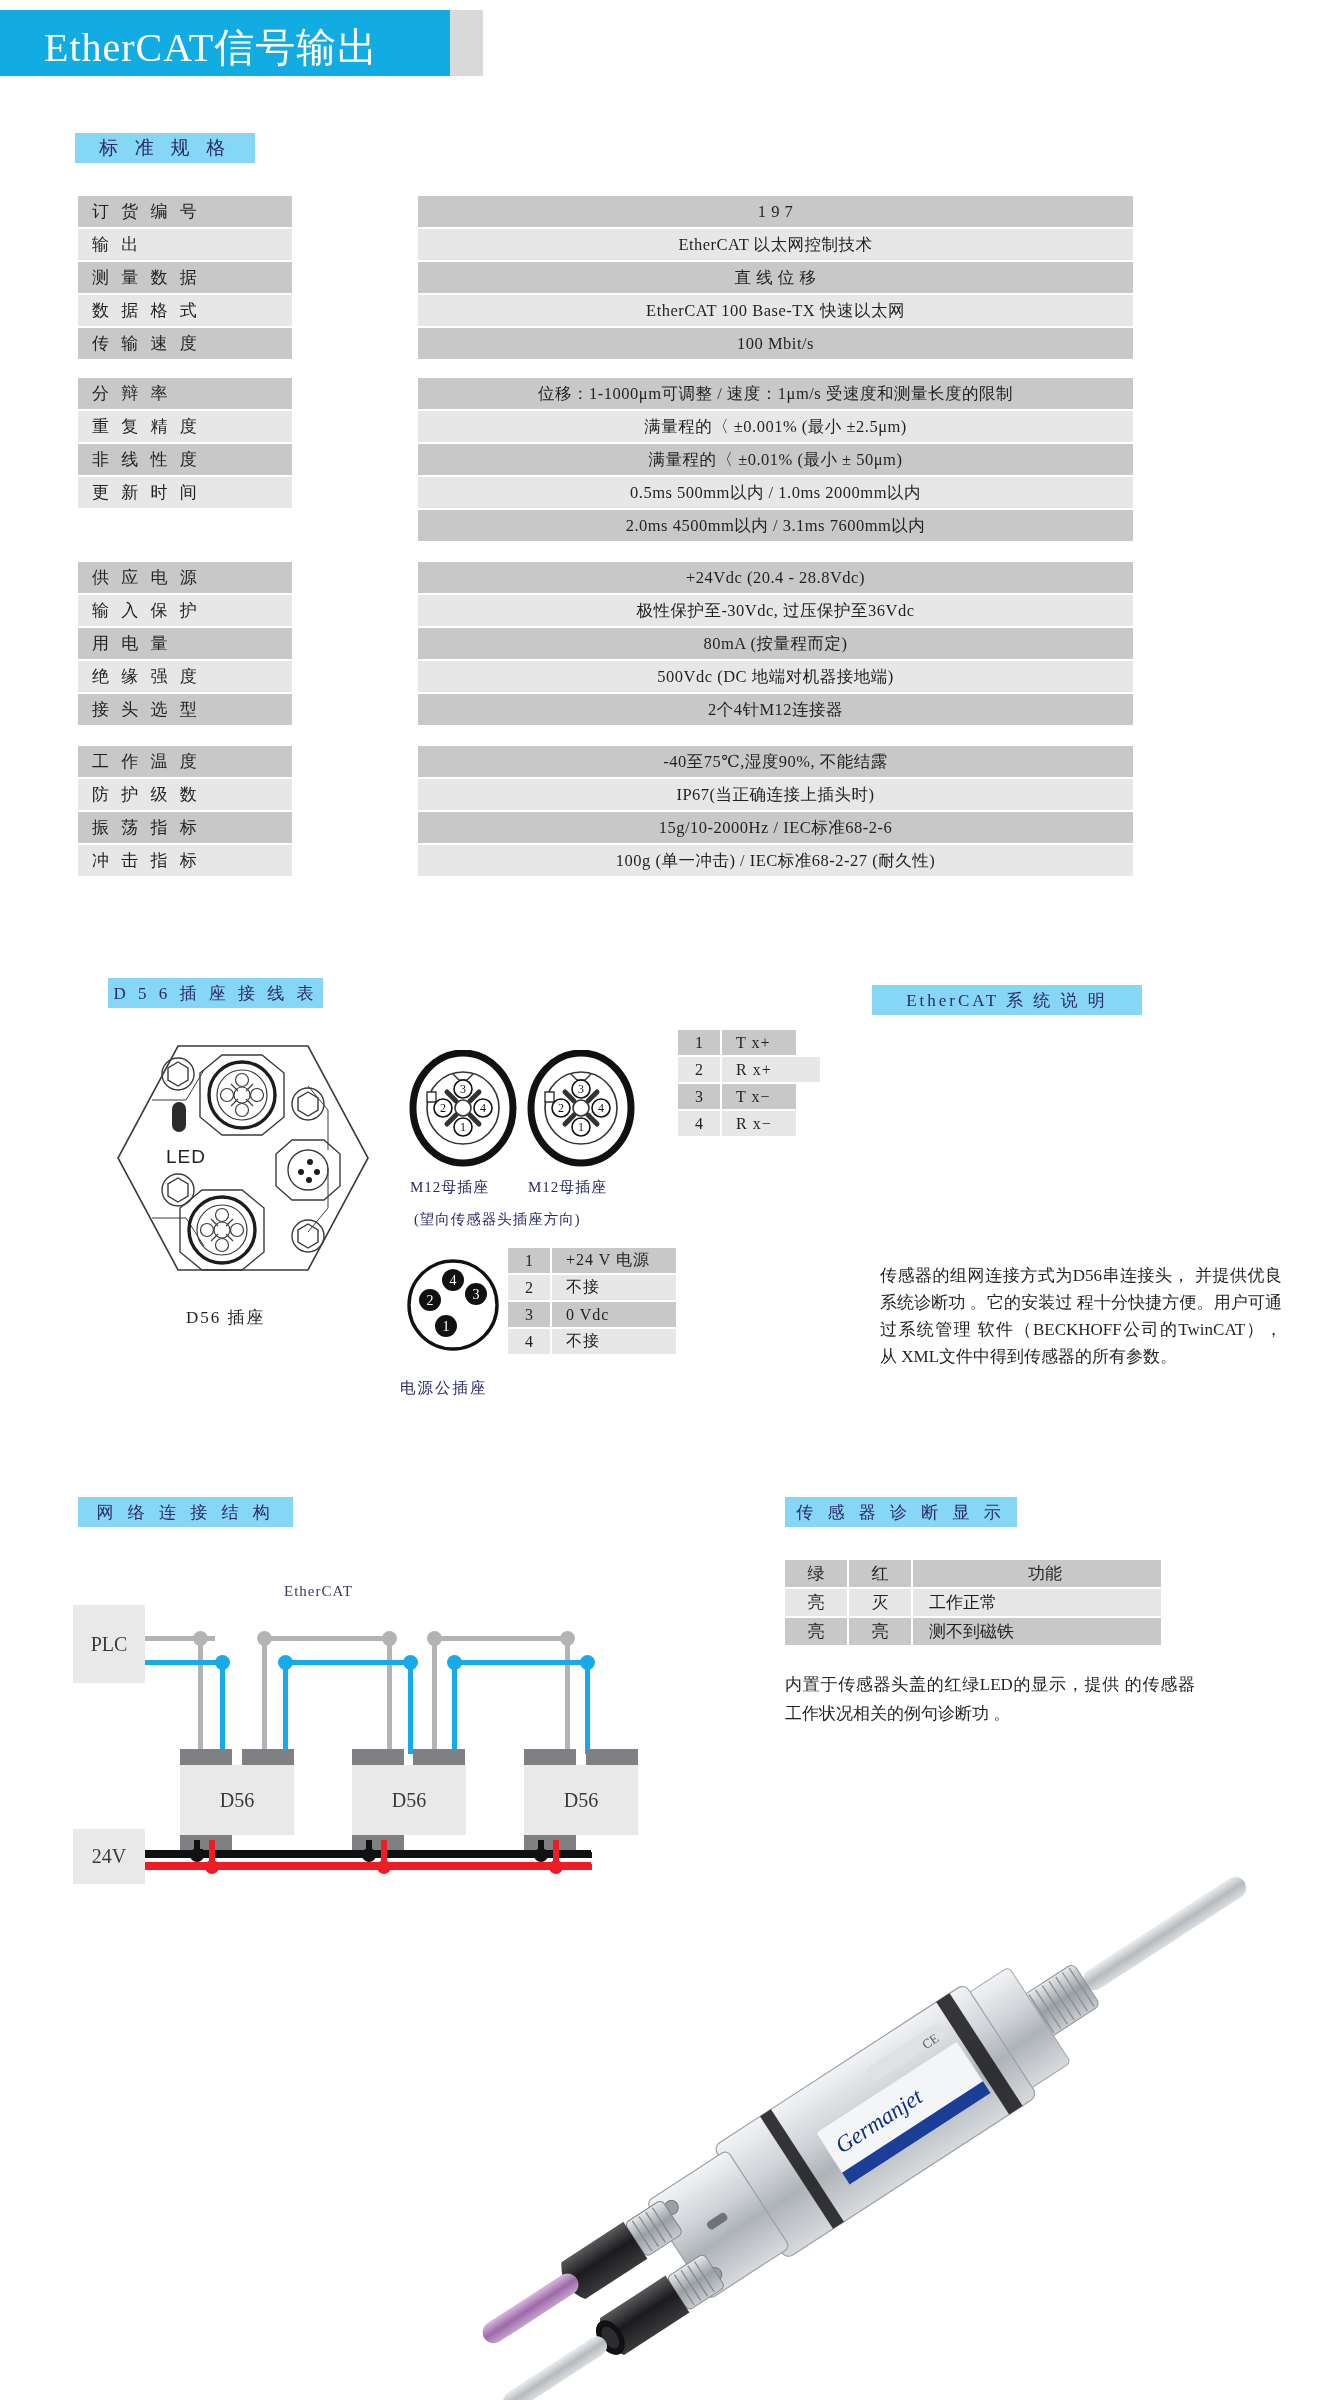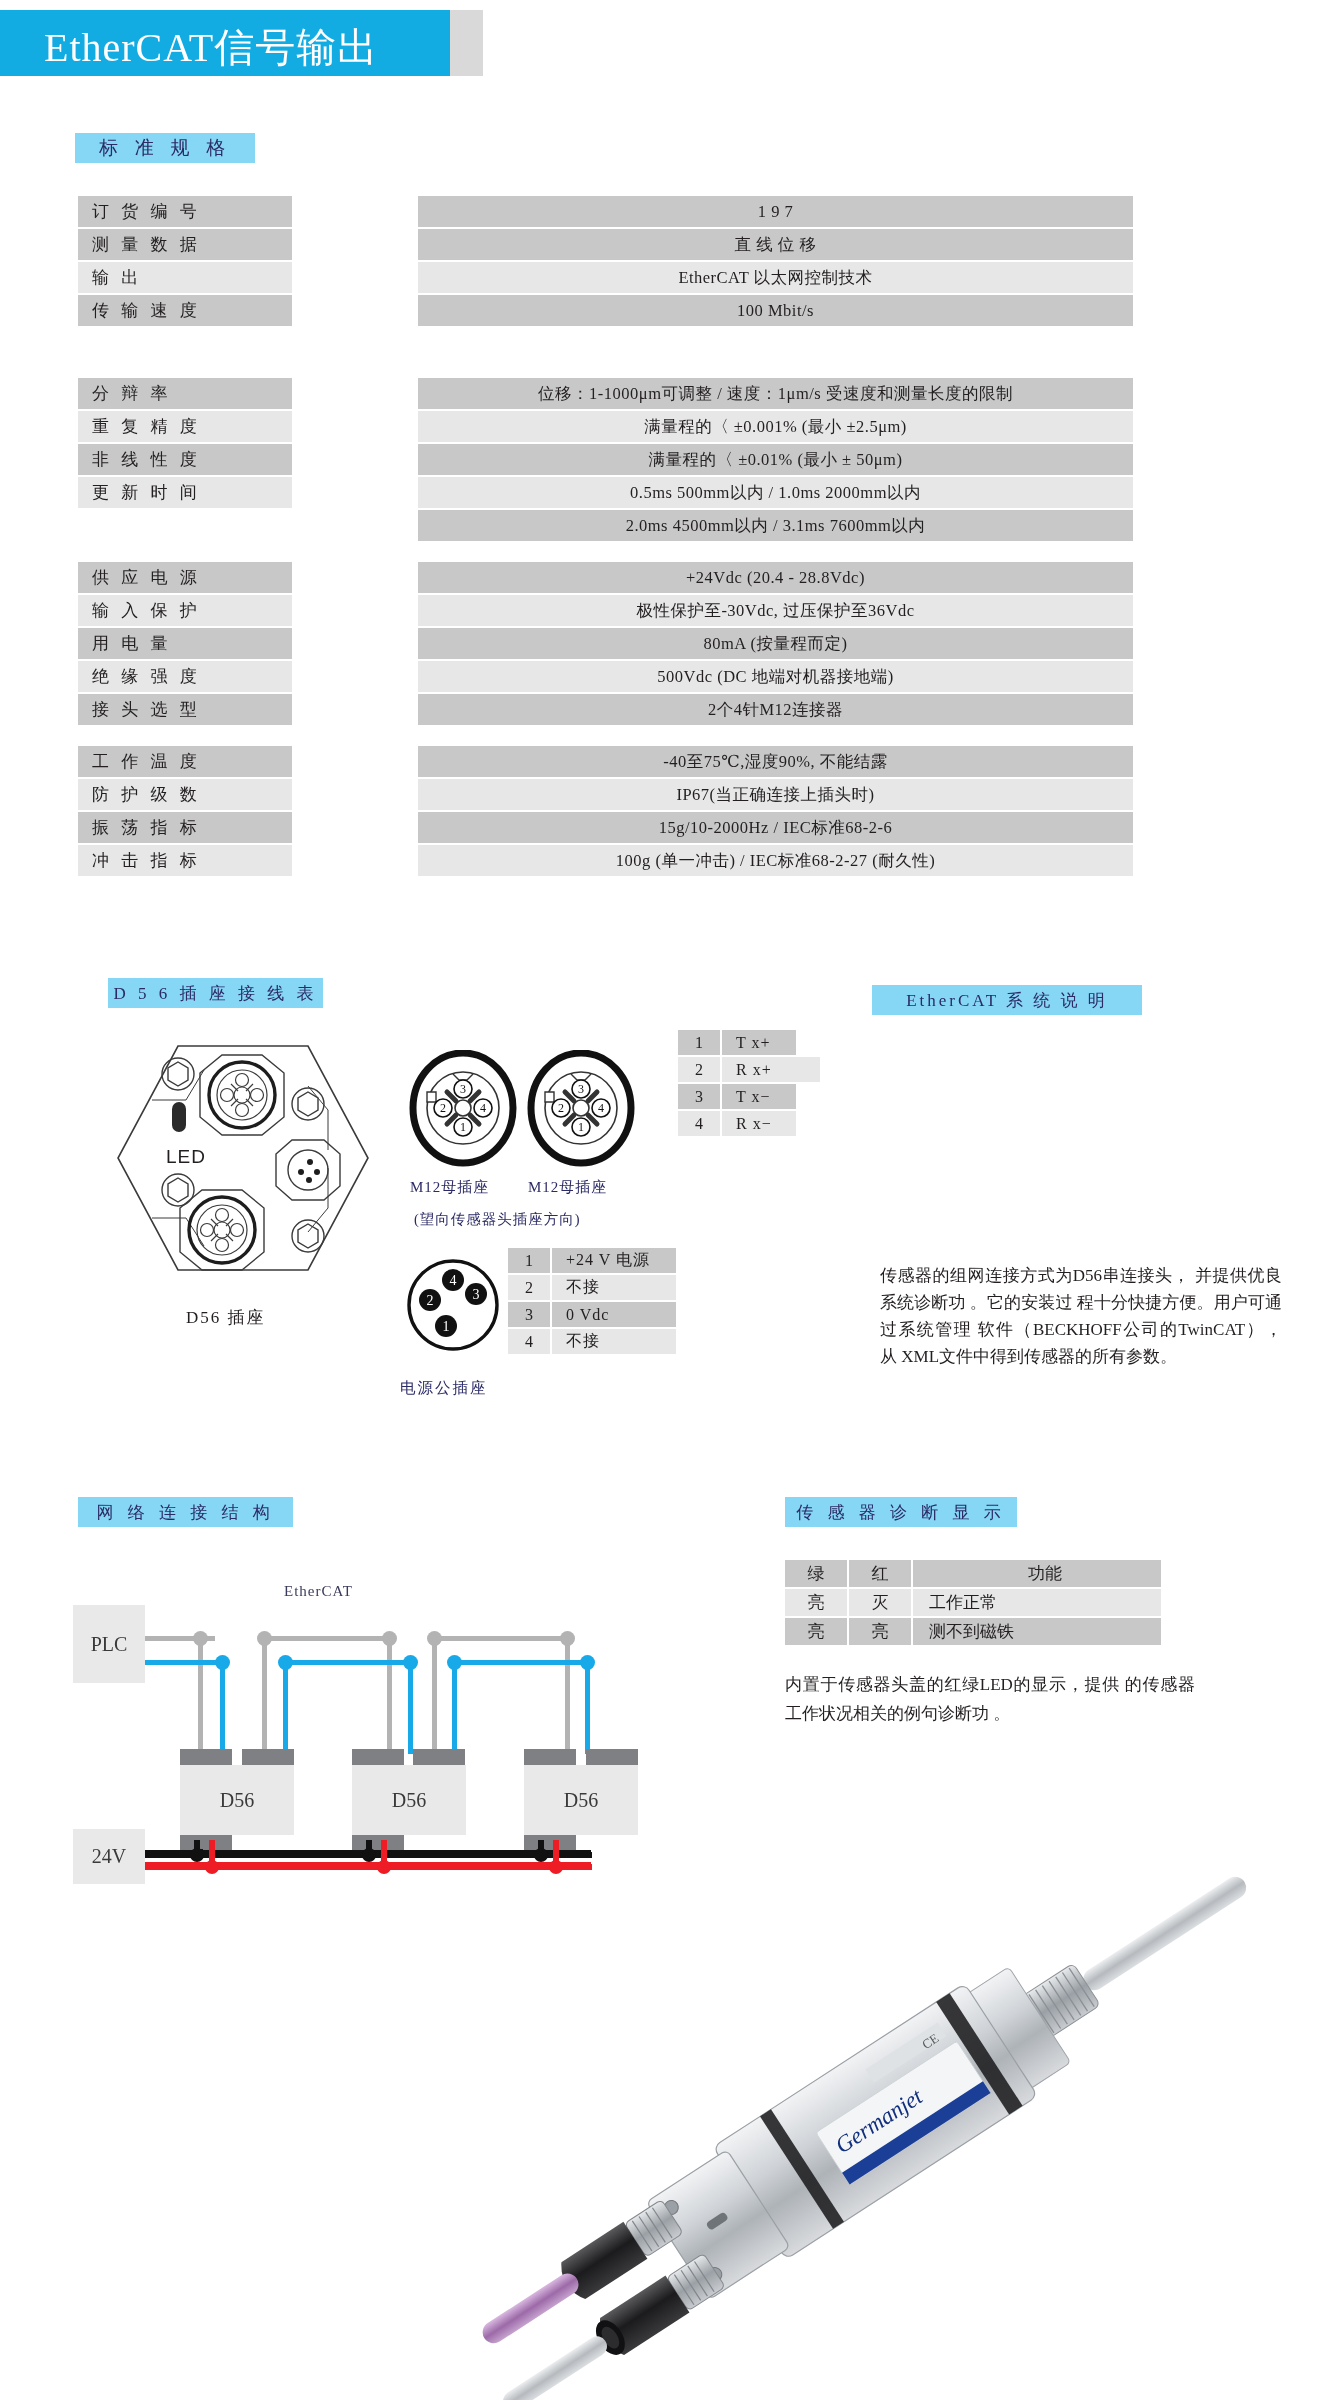--- a/index.html
+++ b/index.html
@@ -106,26 +106,30 @@
   <div class="banner-text">EtherCAT信号输出</div>
 
   <div class="sec-head" style="left:75px;top:133px;width:180px;height:30px;">标 准 规 格</div>
 
   <div class="spec-group" id="g1" style="left:78px;top:196px;width:1060px;">
       <div class="spec-row">
         <div class="spec-key dark">订 货 编 号</div>
         <div class="spec-val dark">1 9 7</div>
       </div>
       <div class="spec-row">
+        <div class="spec-key light">输 出</div>
+        <div class="spec-val light">EtherCAT 以太网控制技术</div>
+      </div>
+      <div class="spec-row">
         <div class="spec-key dark">测 量 数 据</div>
         <div class="spec-val dark">直 线 位 移</div>
       </div>
       <div class="spec-row">
-        <div class="spec-key light">输 出</div>
-        <div class="spec-val light">EtherCAT 以太网控制技术</div>
+        <div class="spec-key light">数 据 格 式</div>
+        <div class="spec-val light">EtherCAT 100 Base-TX 快速以太网</div>
       </div>
       <div class="spec-row">
         <div class="spec-key dark">传 输 速 度</div>
         <div class="spec-val dark">100 Mbit/s</div>
       </div>
     </div>
 
   <div class="spec-group" id="g2" style="left:78px;top:378px;width:1060px;">
       <div class="spec-row">
         <div class="spec-key dark">分 辩 率</div>

